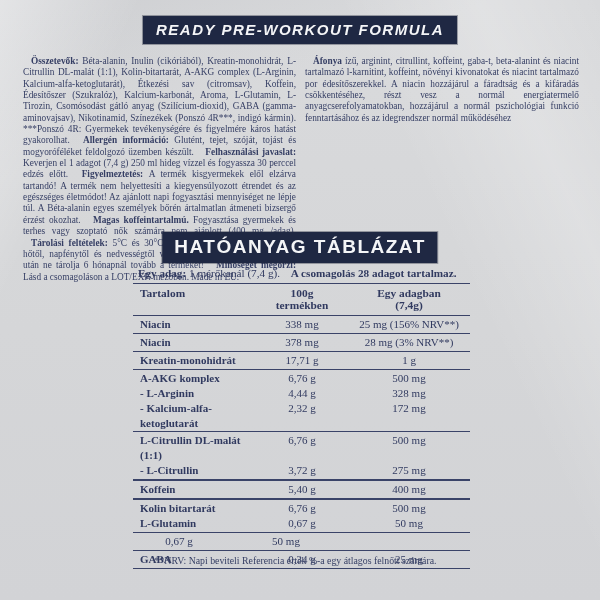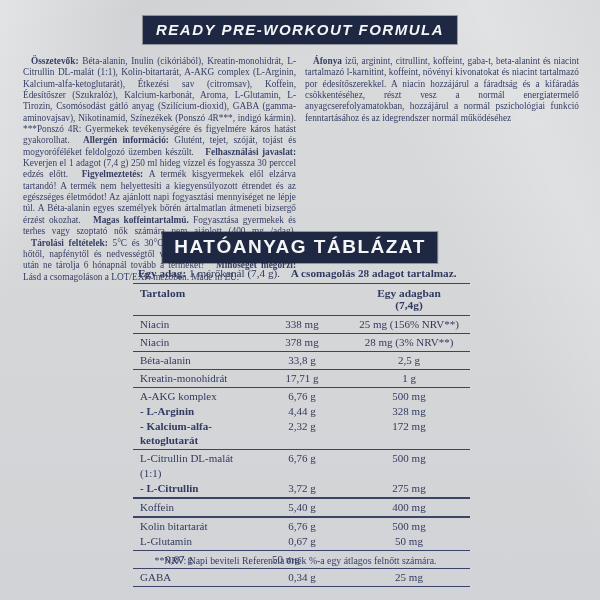--- a/index.html
+++ b/index.html
@@ -49,21 +49,21 @@
     border-top:1.3px solid #3a4368;border-bottom:1.3px solid #3a4368;
     font-weight:bold;font-size:11.4px;line-height:12.8px;
     padding:2.5px 0 3px;
   }
   .c1{flex:1;padding-left:7px;}
   .c2{width:92px;text-align:center;white-space:pre-line;}
   .c3{width:122px;text-align:center;white-space:pre-line;}
   .group{border-bottom:1.3px solid #3a4368;padding:1px 0;}
   .group.thick{border-bottom-width:2.4px;}
   .row{display:flex;line-height:14.9px;}
-  .row .c1{font-weight:normal;}
+  .row .c1{font-weight:bold;}
   .row .c1.sub{font-weight:bold;}
   .footnote{
     position:absolute;top:555px;left:0;width:591px;
     text-align:center;font-size:9.8px;color:#353e64;
   }
 </style>
 </head>
 <body>
 
 <div class="label">
@@ -79,43 +79,38 @@
 
   <div class="bar bar-2">
     <span>HATÓANYAG TÁBLÁZAT</span>
   </div>
 
   <div class="serving"><span class="b">Egy adag: </span><span>1 mérőkanál (7,4 g). </span><span class="b">A csomagolás 28 adagot tartalmaz.</span></div>
 
   <div class="ntable">
     <div class="thead">
       <div class="c1">Tartalom</div>
+      <div class="c2">100g
+termékben</div>
       <div class="c3">Egy adagban
 (7,4g)</div>
     </div>
     <div id="table-body">
         <div class="group">
           <div class="row">
             <div class="c1">Niacin</div>
             <div class="c2">338 mg</div>
             <div class="c3">25 mg (156% NRV**)</div>
           </div>
         </div>
         <div class="group">
           <div class="row">
             <div class="c1">Niacin</div>
             <div class="c2">378 mg</div>
             <div class="c3">28 mg (3% NRV**)</div>
-          </div>
-        </div>
-        <div class="group">
-          <div class="row">
-            <div class="c1">Béta-alanin</div>
-            <div class="c2">33,8 g</div>
-            <div class="c3">2,5 g</div>
           </div>
         </div>
         <div class="group">
           <div class="row">
             <div class="c1">Kreatin-monohidrát</div>
             <div class="c2">17,71 g</div>
             <div class="c3">1 g</div>
           </div>
         </div>
         <div class="group">

